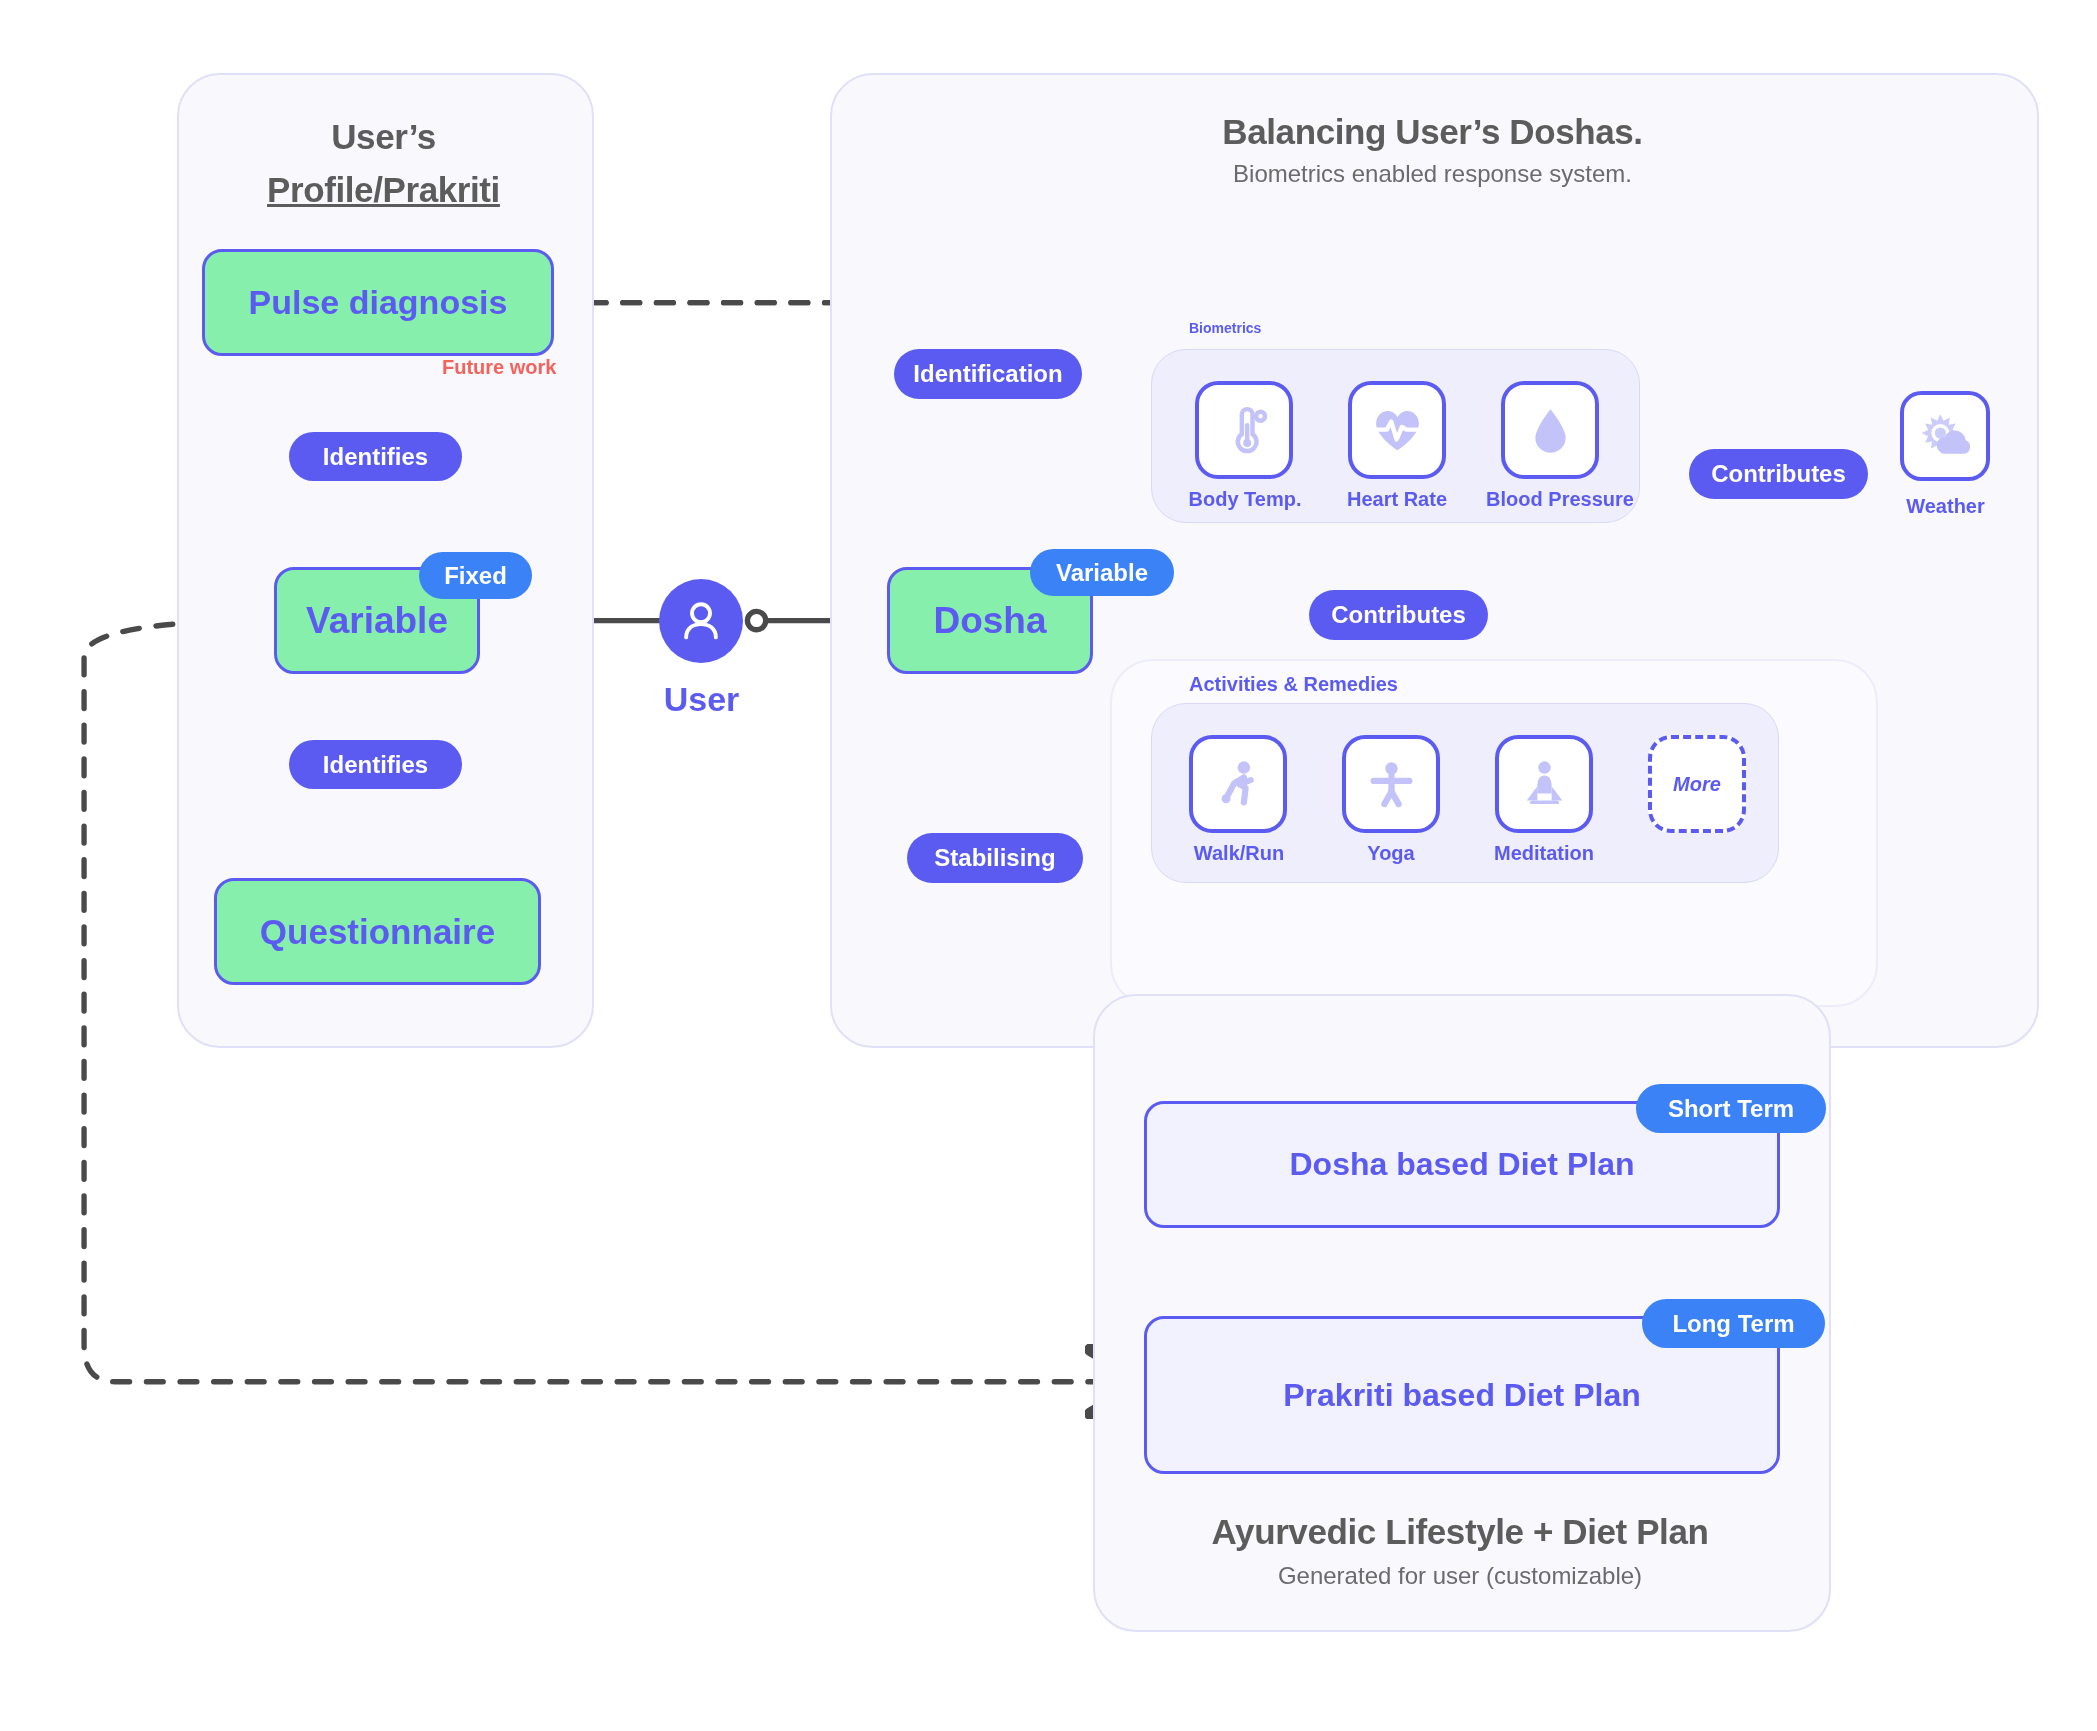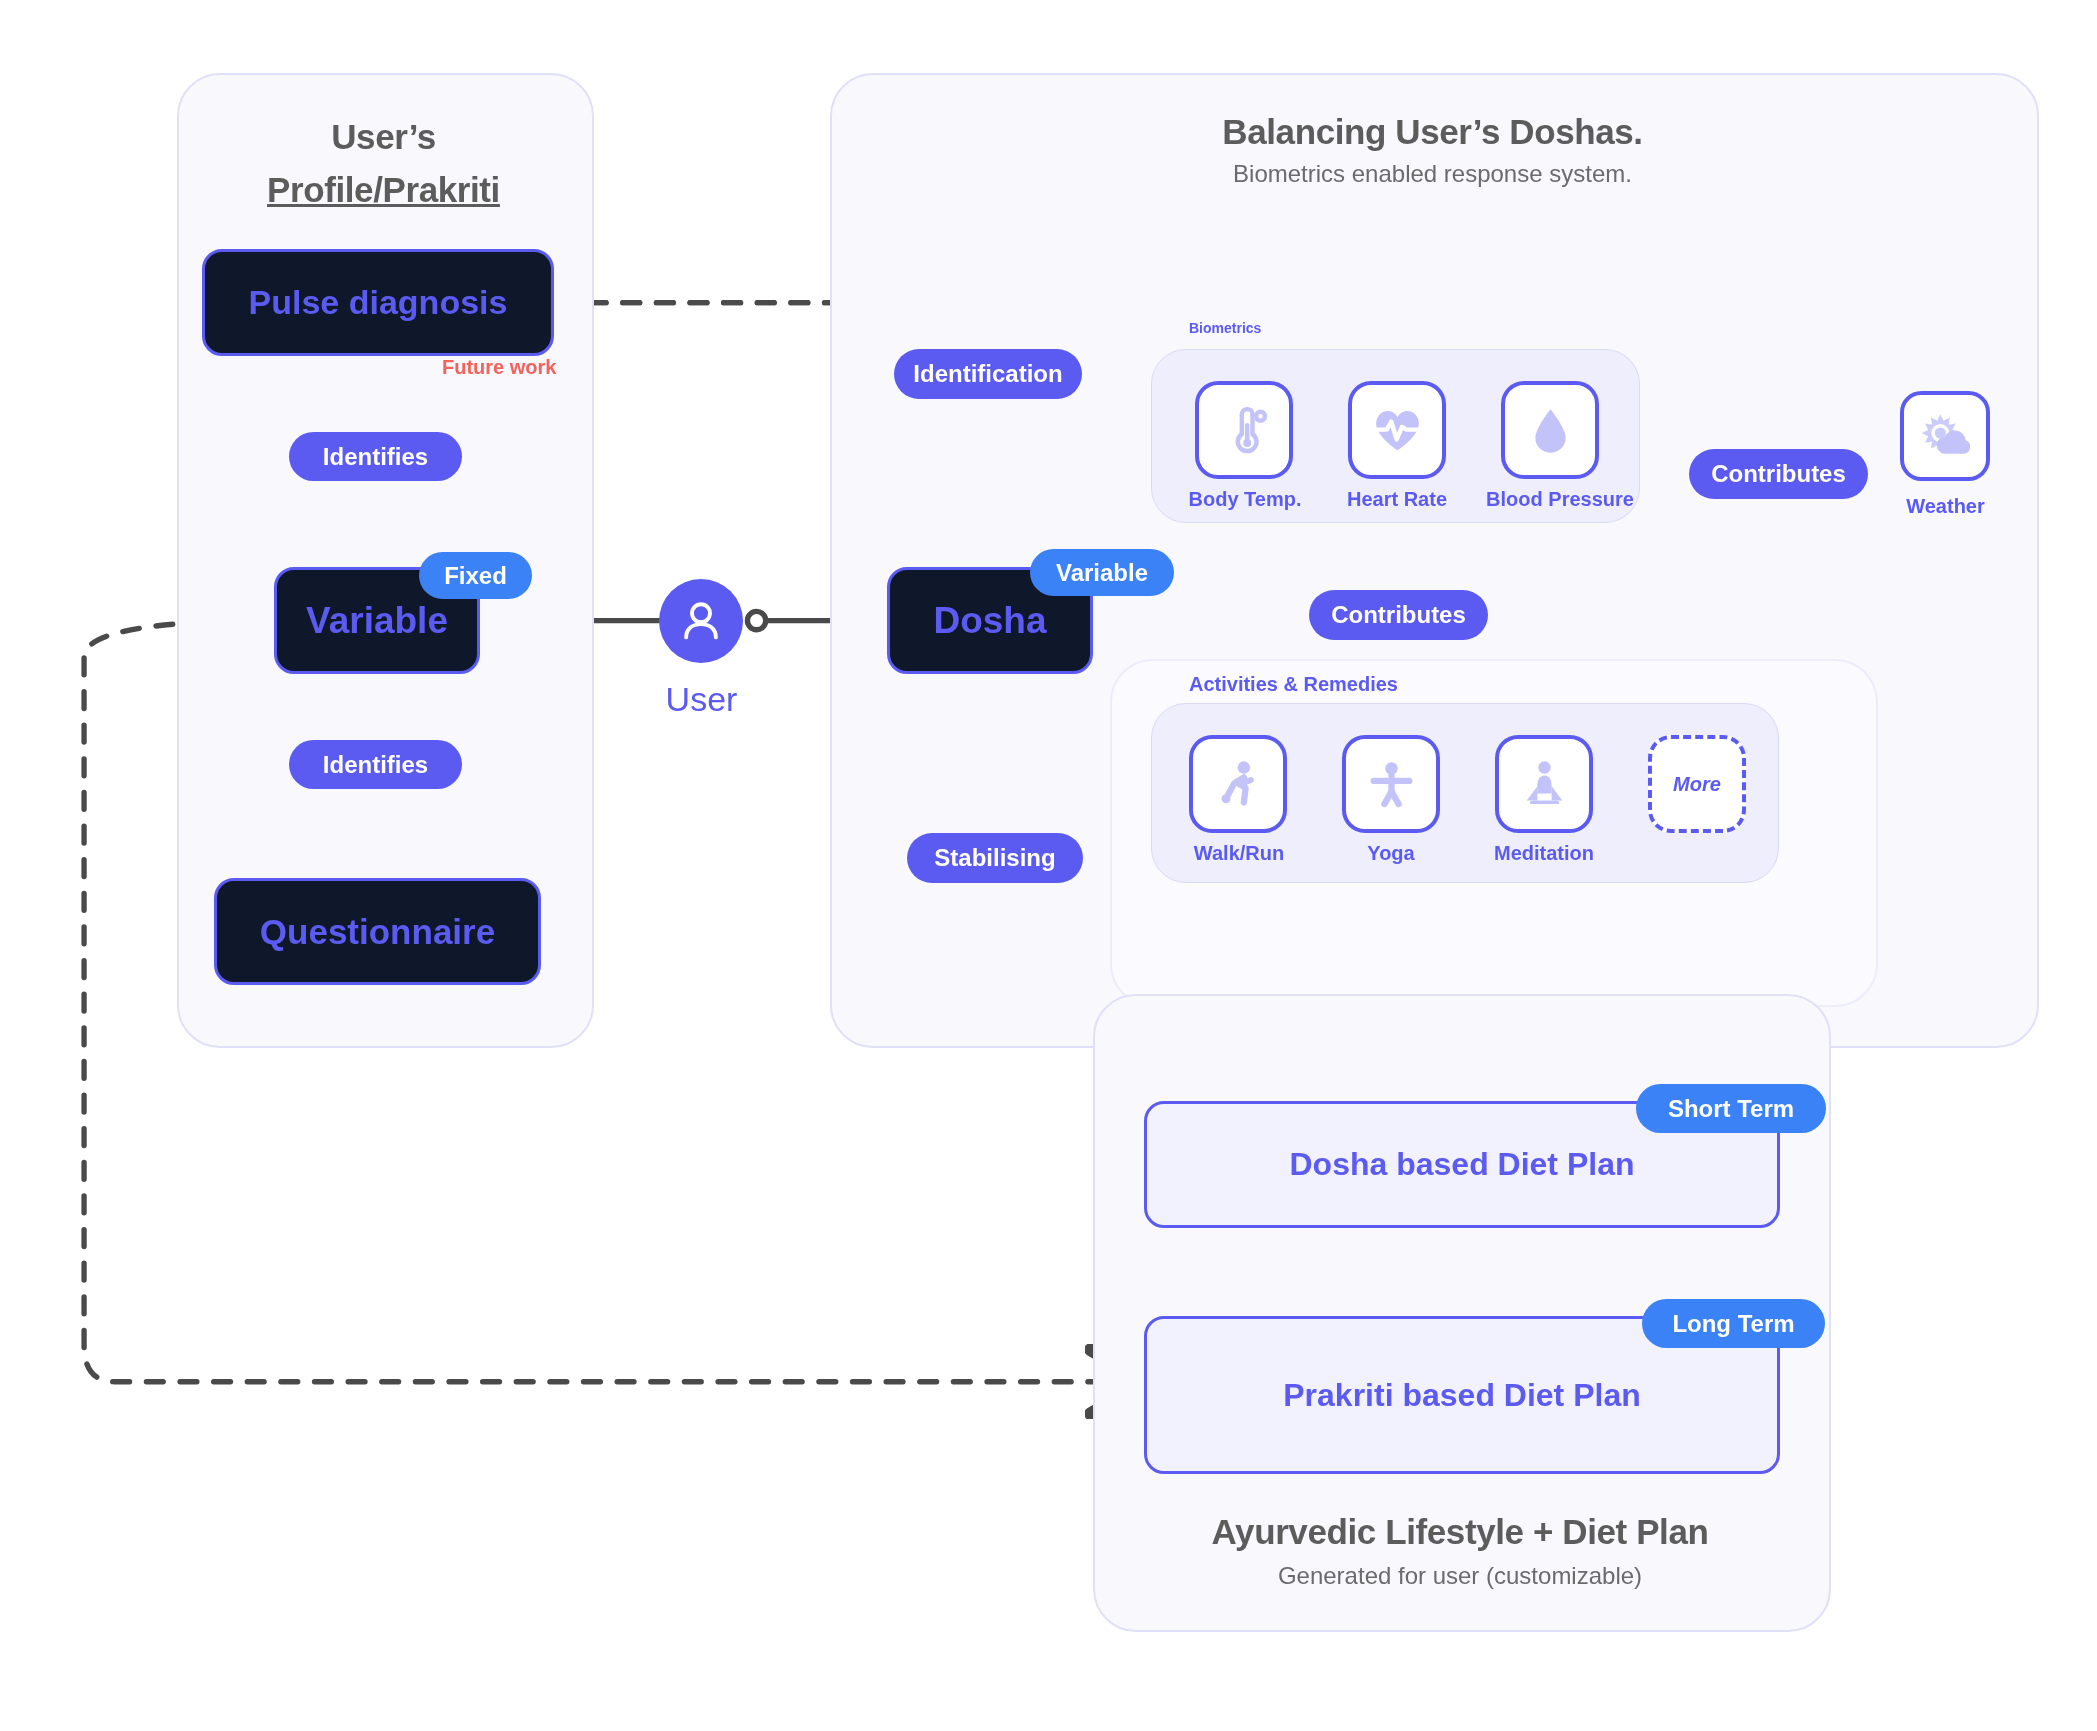--- a/index.html
+++ b/index.html
@@ -7,40 +7,40 @@
   #stage{position:relative;width:2097px;height:1731px;background:#ffffff;}
   svg#wires{position:absolute;left:0;top:0;width:2097px;height:1731px;pointer-events:none;}
 
   .panel{position:absolute;border-radius:43px;background:#f8f8fd;border:2.3px solid #e0e0f8;}
   .panel-plain{position:absolute;border-radius:43px;background:#fafaff;border:2.3px solid #ececfb;}
 
   .panel-title{position:absolute;text-align:center;color:#5c5c5c;font-weight:700;letter-spacing:-0.4px;}
   .panel-sub{position:absolute;text-align:center;color:#6b6b6b;font-weight:400;}
 
   .node{position:absolute;box-sizing:border-box;border:3.8px solid #5b5bf2;border-radius:20px;
-        background:#0f172a;color:#5b5bf2;font-weight:700;display:flex;align-items:center;justify-content:center;}
+        background:#86efac;color:#5b5bf2;font-weight:700;display:flex;align-items:center;justify-content:center;}
   .node.tint{background:#f2f2fe;}
 
   .badge-dark{position:absolute;background:#3b82f6;color:#ffffff;border-radius:764px;
         display:flex;align-items:center;justify-content:center;font-weight:700;box-sizing:border-box;}
   .badge-blue{position:absolute;background:#5b5bf2;color:#ffffff;border-radius:764px;
         display:flex;align-items:center;justify-content:center;font-weight:700;box-sizing:border-box;}
   .note-red{position:absolute;color:#f4635b;font-weight:700;}
 
   .group-box{position:absolute;box-sizing:border-box;background:#eeeefc;border:1.5px solid #d9d9f6;border-radius:35px;}
   .group-label{position:absolute;color:#5b5bf2;font-weight:700;}
 
   .tile{position:absolute;box-sizing:border-box;width:98px;height:98px;border:4.6px solid #5b5bf2;
         border-radius:23px;background:#ffffff;display:flex;align-items:center;justify-content:center;}
   .tile.dashed{border-style:dashed;color:#5b5bf2;font-weight:700;font-size:20px;}
   .tile-label{position:absolute;color:#5b5bf2;font-weight:700;text-align:center;white-space:nowrap;}
 
   .user-circle{position:absolute;width:84px;height:84px;border-radius:50%;background:#5b5bf2;
         display:flex;align-items:center;justify-content:center;}
-  .user-label{position:absolute;color:#5b5bf2;font-weight:400;text-align:center;}
+  .user-label{position:absolute;color:#5b5bf2;font-weight:700;text-align:center;}
 
   .icon-tile svg{width:57px;height:57px;display:block;}
   .weather-tile{position:absolute;box-sizing:border-box;width:90px;height:90px;border:4.6px solid #5b5bf2;
         border-radius:21.4px;background:#ffffff;display:flex;align-items:center;justify-content:center;}
 </style>
 </head>
 <body>
 
 <div id="stage">
 

